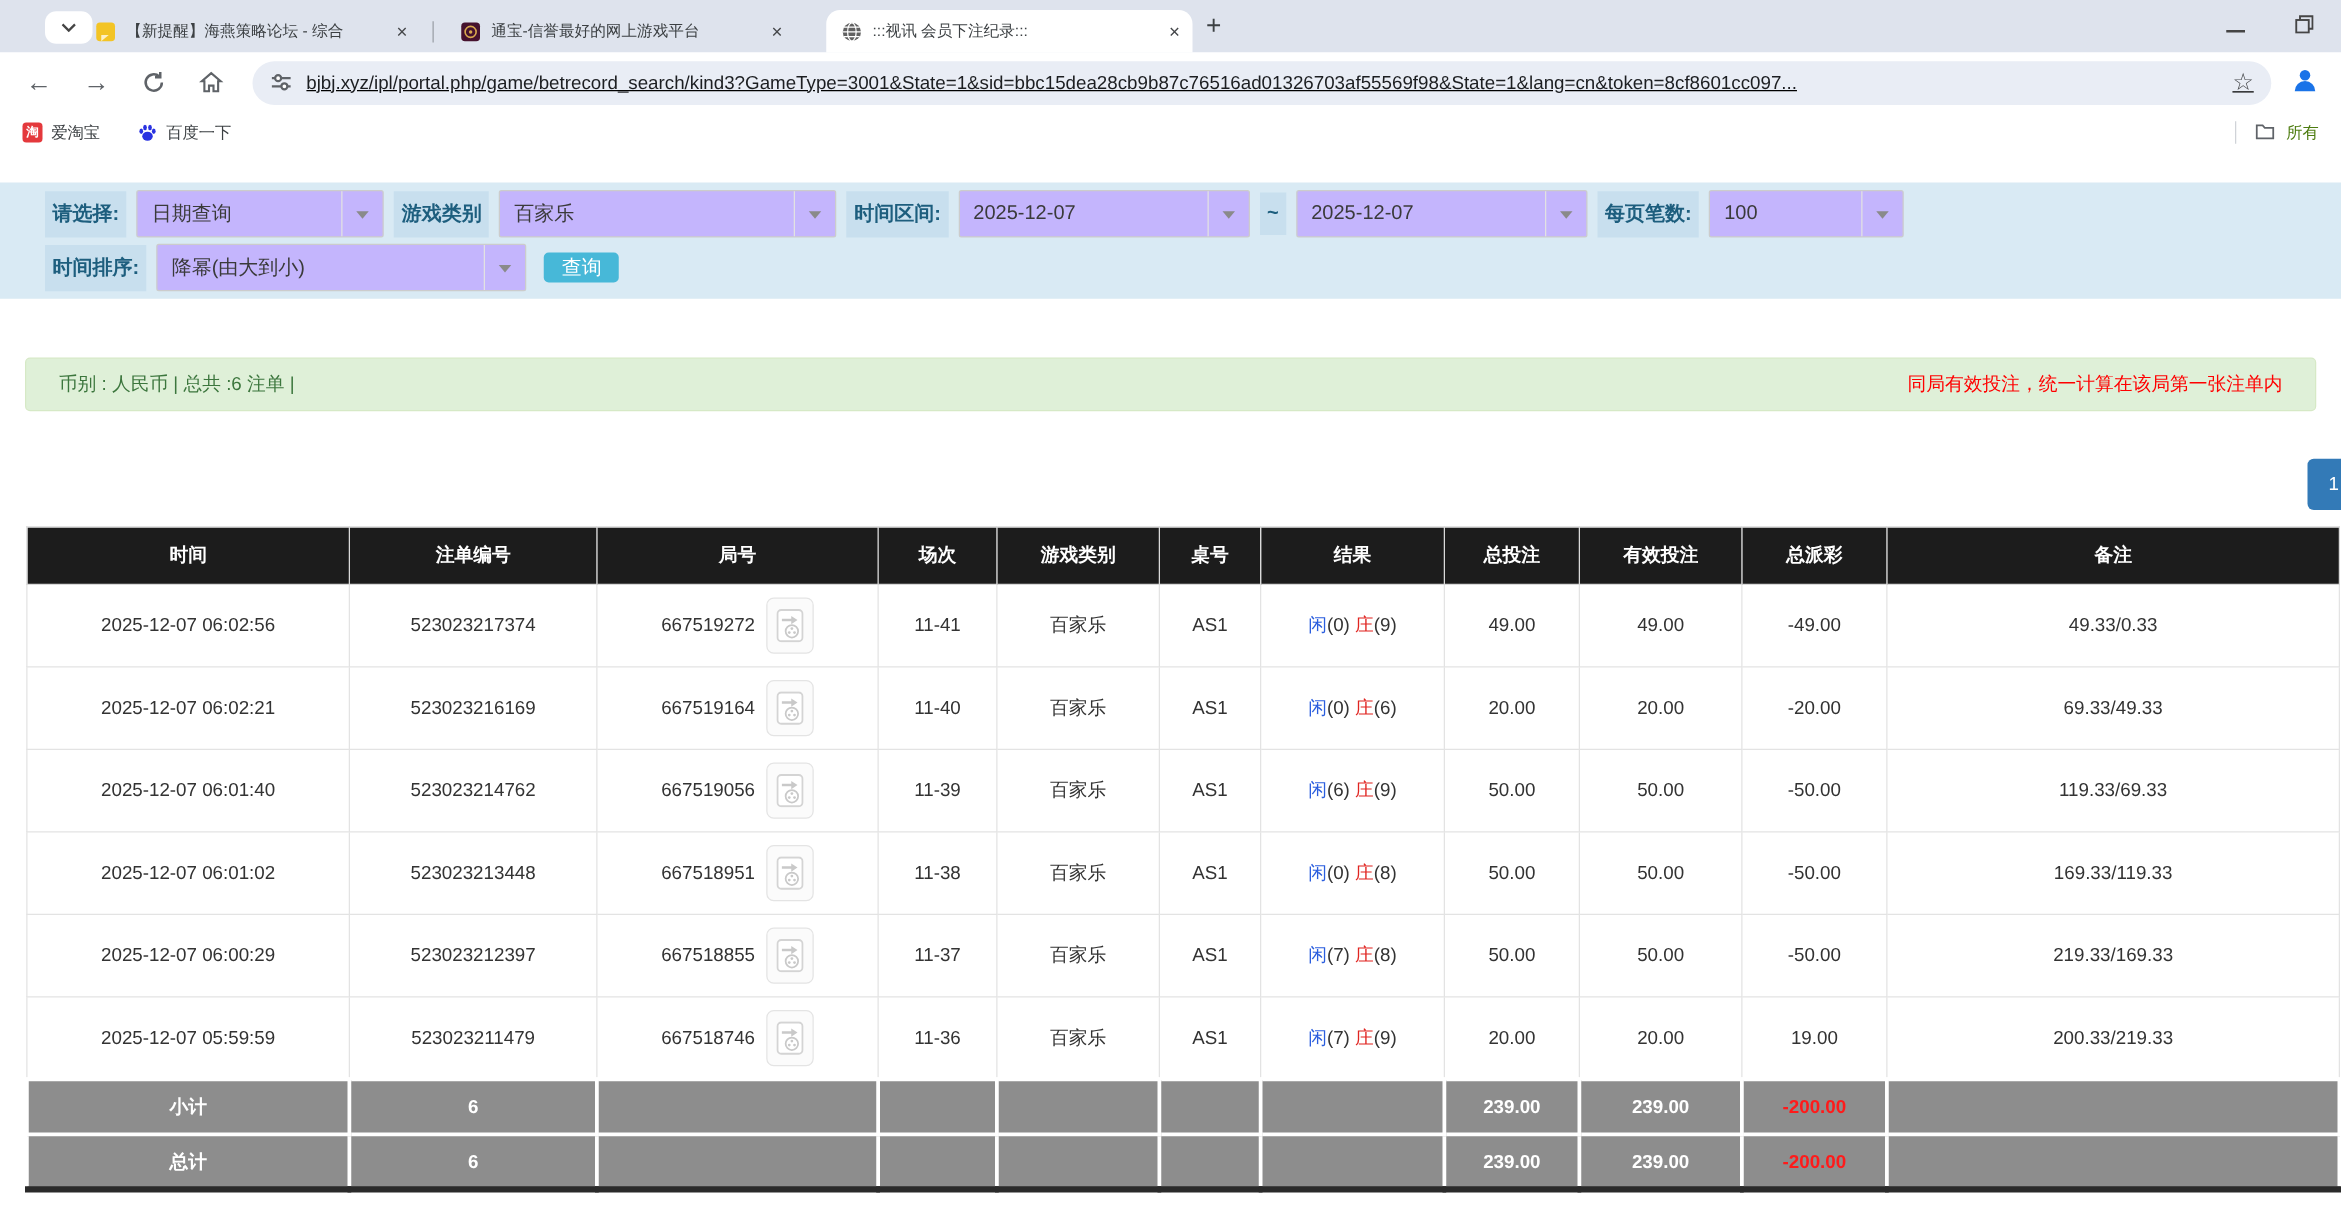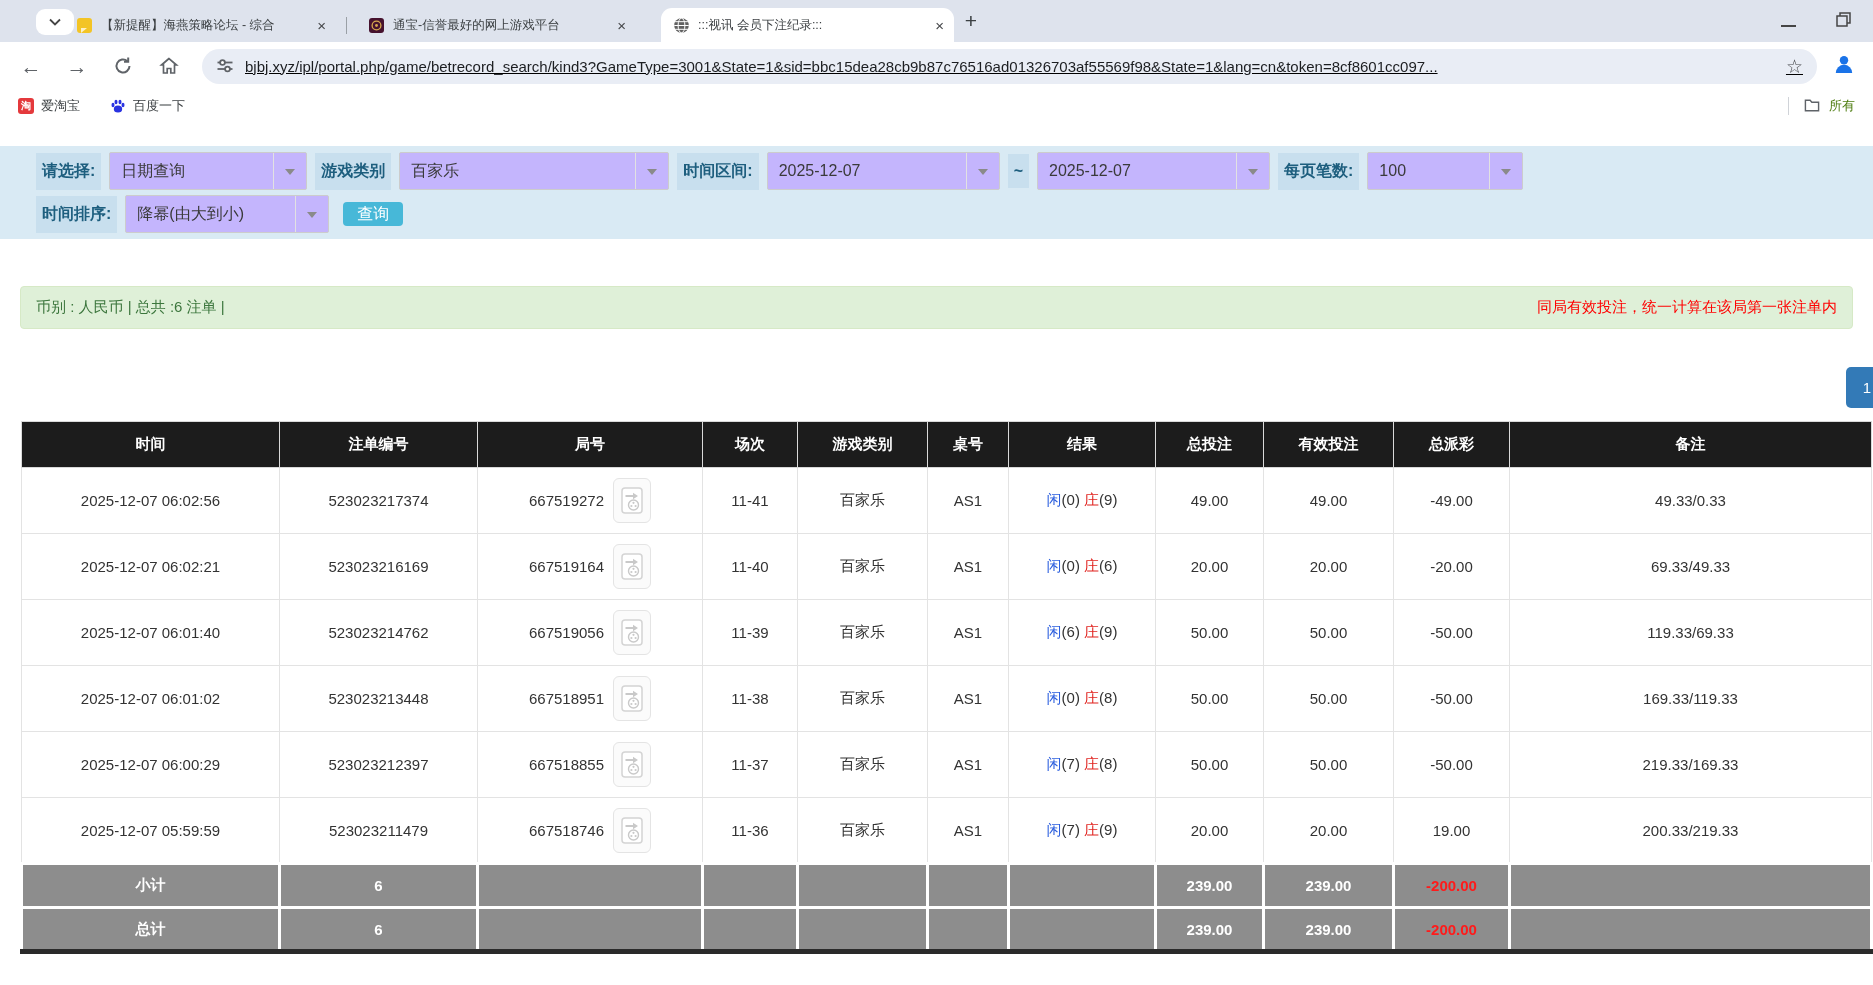--- a/index.html
+++ b/index.html
@@ -38,25 +38,25 @@
   
   .filter-panel { position:absolute; top:146px; left:0; width:100%; height:93px; background:#d9eaf4; }
   .frow { position:absolute; display:flex; align-items:center; gap:8px; }
   .frow1 { top:6px; left:36px; }
   .frow2 { top:49px; left:36px; }
   .flabel { font-size:16px; font-weight:bold; color:#1d5e7e; background:#c8dfee; padding:8px 6px; white-space:nowrap; }
   .dd { height:38px; background:#c4b5fd; border:1px solid #ccc; border-radius:2px; display:flex; align-items:center; }
   .dd-value { padding:0 11px; font-size:16px; color:#3a3a3a; flex:1; white-space:nowrap; overflow:hidden; }
   .dd-arrow { width:33px; align-self:stretch; border-left:1px solid #e2e2e2; display:flex; align-items:center; justify-content:center; }
   .dd-arrow::after { content:""; border:5px solid transparent; border-top:6px solid #8a8a8a; margin-top:6px; }
-  .w-select{width:198px} .w-game{width:270px} .w-date{width:233px} .w-size{width:156px} .w-sort{width:204px}
+  .w-select{width:198px} .w-game{width:270px} .w-date{width:233px} .w-size{width:156px} .w-sort{width:296px}
   .search-btn { height:24px; padding:0 14px; background:#47b8d8; color:#fff; font-size:16px; border:none; border-radius:4px; margin-left:6px; cursor:pointer; }
 
   
-  .summary-bar { position:absolute; top:286px; left:20px; width:1833px; height:43px; background:#dff0d8; border:1px solid #d6e9c6; border-radius:4px; display:flex; align-items:center; justify-content:space-between; padding:0 15px; }
+  .summary-bar { position:absolute; top:286px; left:20px; width:1833px; height:43px; background:#dff0d8; border:1px solid #d6e9c6; border-radius:4px; display:flex; align-items:center; justify-content:space-between; padding:0 26px; }
   .summary-left { color:#3c763d; font-size:15px; }
   .summary-right { color:#f00; font-size:15px; }
 
   .page-btn { position:absolute; top:367px; left:1846px; width:42px; height:41px; background:#337ab7; border-radius:5px; color:#fff; font-size:15px; display:flex; align-items:center; justify-content:center; cursor:pointer; }
 
   
   .bet-table { position:absolute; top:421px; left:20px; width:1853px; border-collapse:collapse; table-layout:fixed; border-bottom:5px solid #2a2a2a; }
   .bet-table th { background:#1c1c1c; color:#fff; font-size:15px; font-weight:bold; height:46px; border:1px solid #d9d9d9; text-align:center; }
   .bet-table tbody td { height:66px; text-align:center; font-size:15px; color:#333; border:1px solid #e3e3e3; background:#fff; }
   .round-wrap { display:inline-flex; align-items:center; gap:9px; }

